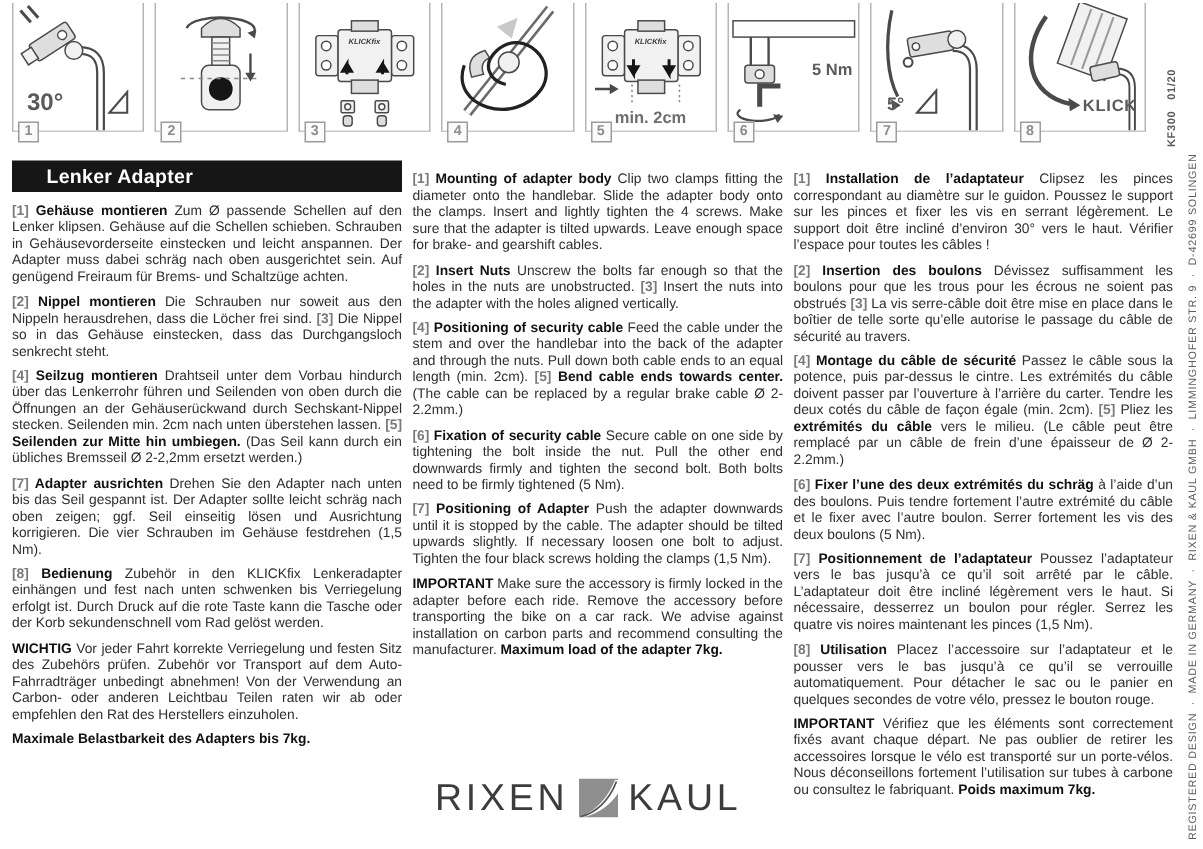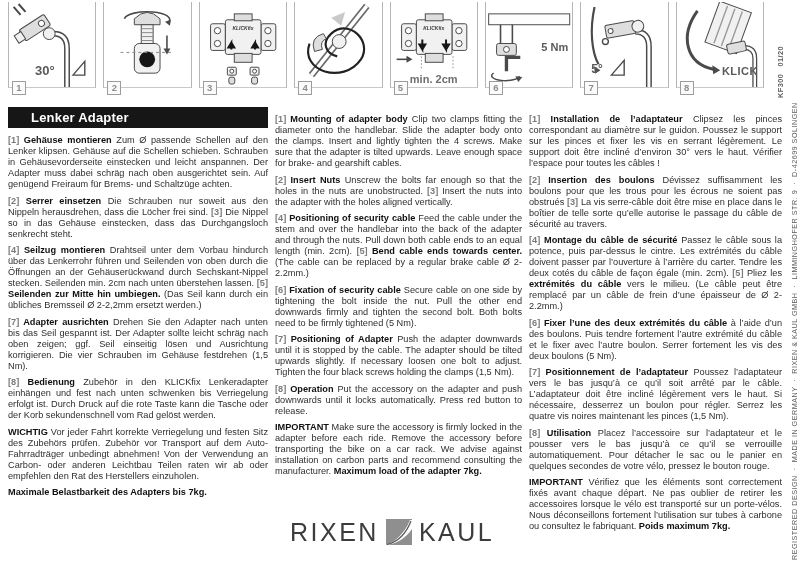--- a/index.html
+++ b/index.html
@@ -8,21 +8,21 @@
   .page{position:relative;width:802px;height:566px;background:#fff;overflow:hidden}
 
   
   .strip{position:absolute;left:8px;top:2px;width:756px;height:86px;display:flex;gap:7px}
   .panel{flex:1 1 0;position:relative;background:#fff;
          border-left:1px solid #b5b5b5;border-right:1px solid #b5b5b5;border-bottom:1px solid #c9c9c9}
   .panel svg{position:absolute;left:0;top:0;width:100%;height:100%}
   .badge{position:absolute;left:3px;bottom:-8px;width:14px;height:14px;background:#fbfbfb;border:1px solid #9c9c9c;
          color:#8d8d8d;font-size:9.5px;font-weight:bold;display:flex;align-items:center;justify-content:center;z-index:3;line-height:1}
   .plabel{position:absolute;font-weight:bold;color:#5a5a5a;z-index:2;line-height:1}
-  .lbl-30{left:26px;bottom:10px;font-size:13px}
+  .lbl-30{left:9px;bottom:10px;font-size:16px}
   .lbl-min2{left:50%;transform:translateX(-50%);bottom:2px;font-size:11px;color:#6e6e6e;white-space:nowrap}
   .lbl-5nm{right:4px;top:40px;font-size:11px}
   .lbl-5deg{left:10px;bottom:12px;font-size:12px}
   .lbl-klick{right:5px;bottom:10px;font-size:11px;letter-spacing:.5px}
   .brand{position:absolute;left:50%;transform:translateX(-50%);font-size:5px;font-weight:bold;font-style:italic;
          color:#3a3a3a;z-index:2;white-space:nowrap}
   .brand-3{top:23px}.brand-5{top:23px}
 
   
   .cols{position:absolute;left:8px;top:107px;display:flex;gap:7px}
@@ -198,47 +198,46 @@
       <span class="badge">8</span>
     </div>
 
   </div>
 
   <div class="cols">
     <div class="col">
       <div class="col-h">Lenker Adapter</div>
       <div class="col-b">
           <p class="para"><span class="seg-num">[1] </span><span class="seg-b">Gehäuse montieren</span><span> Zum Ø passende Schellen auf den Lenker klipsen. Gehäuse auf die Schellen schieben. Schrauben in Gehäusevorderseite einstecken und leicht anspannen. Der Adapter muss dabei schräg nach oben ausgerichtet sein. Auf genügend Freiraum für Brems- und Schaltzüge achten.</span></p>
-          <p class="para"><span class="seg-num">[2] </span><span class="seg-b">Serrer einsetzen</span><span> Die Schrauben nur soweit aus den Nippeln herausdrehen, dass die Löcher frei sind. </span><span class="seg-num">[3]</span><span> Die Nippel so in das Gehäuse einstecken, dass das Durchgangsloch senkrecht steht.</span></p>
+          <p class="para"><span class="seg-num">[2] </span><span class="seg-b">Nippel montieren</span><span> Die Schrauben nur soweit aus den Nippeln herausdrehen, dass die Löcher frei sind. </span><span class="seg-num">[3]</span><span> Die Nippel so in das Gehäuse einstecken, dass das Durchgangsloch senkrecht steht.</span></p>
           <p class="para"><span class="seg-num">[4] </span><span class="seg-b">Seilzug montieren</span><span> Drahtseil unter dem Vorbau hindurch über das Lenkerrohr führen und Seilenden von oben durch die Öffnungen an der Gehäuserückwand durch Sechskant-Nippel stecken. Seilenden min. 2cm nach unten überstehen lassen. </span><span class="seg-num">[5] </span><span class="seg-b">Seilenden zur Mitte hin umbiegen.</span><span> (Das Seil kann durch ein übliches Bremsseil Ø 2-2,2mm ersetzt werden.)</span></p>
           <p class="para"><span class="seg-num">[7] </span><span class="seg-b">Adapter ausrichten</span><span> Drehen Sie den Adapter nach unten bis das Seil gespannt ist. Der Adapter sollte leicht schräg nach oben zeigen; ggf. Seil einseitig lösen und Ausrichtung korrigieren. Die vier Schrauben im Gehäuse festdrehen (1,5 Nm).</span></p>
           <p class="para"><span class="seg-num">[8] </span><span class="seg-b">Bedienung</span><span> Zubehör in den KLICKfix Lenkeradapter einhängen und fest nach unten schwenken bis Verriegelung erfolgt ist. Durch Druck auf die rote Taste kann die Tasche oder der Korb sekundenschnell vom Rad gelöst werden.</span></p>
           <p class="para"><span class="seg-b">WICHTIG</span><span> Vor jeder Fahrt korrekte Verriegelung und festen Sitz des Zubehörs prüfen. Zubehör vor Transport auf dem Auto-Fahrradträger unbedingt abnehmen! Von der Verwendung an Carbon- oder anderen Leichtbau Teilen raten wir ab oder empfehlen den Rat des Herstellers einzuholen.</span></p>
           <p class="para"><span class="seg-b">Maximale Belastbarkeit des Adapters bis 7kg.</span></p>
         </div>
     </div>
 
     <div class="col">
       <div class="col-b">
           <p class="para"><span class="seg-num">[1] </span><span class="seg-b">Mounting of adapter body</span><span> Clip two clamps fitting the diameter onto the handlebar. Slide the adapter body onto the clamps. Insert and lightly tighten the 4 screws. Make sure that the adapter is tilted upwards. Leave enough space for brake- and gearshift cables.</span></p>
           <p class="para"><span class="seg-num">[2] </span><span class="seg-b">Insert Nuts</span><span> Unscrew the bolts far enough so that the holes in the nuts are unobstructed. </span><span class="seg-num">[3]</span><span> Insert the nuts into the adapter with the holes aligned vertically.</span></p>
           <p class="para"><span class="seg-num">[4] </span><span class="seg-b">Positioning of security cable</span><span> Feed the cable under the stem and over the handlebar into the back of the adapter and through the nuts. Pull down both cable ends to an equal length (min. 2cm). </span><span class="seg-num">[5] </span><span class="seg-b">Bend cable ends towards center.</span><span> (The cable can be replaced by a regular brake cable Ø 2-2.2mm.)</span></p>
           <p class="para"><span class="seg-num">[6] </span><span class="seg-b">Fixation of security cable</span><span> Secure cable on one side by tightening the bolt inside the nut. Pull the other end downwards firmly and tighten the second bolt. Both bolts need to be firmly tightened (5 Nm).</span></p>
           <p class="para"><span class="seg-num">[7] </span><span class="seg-b">Positioning of Adapter</span><span> Push the adapter downwards until it is stopped by the cable. The adapter should be tilted upwards slightly. If necessary loosen one bolt to adjust. Tighten the four black screws holding the clamps (1,5 Nm).</span></p>
-          <p class="para"><span class="seg-num">[8] </span><span class="seg-b">Operation</span><span> Put the accessory on the adapter and push downwards until it locks automatically. Press red button to release.</span></p>
           <p class="para"><span class="seg-b">IMPORTANT</span><span> Make sure the accessory is firmly locked in the adapter before each ride. Remove the accessory before transporting the bike on a car rack. We advise against installation on carbon parts and recommend consulting the manufacturer. </span><span class="seg-b">Maximum load of the adapter 7kg.</span></p>
         </div>
     </div>
 
     <div class="col">
       <div class="col-b">
           <p class="para"><span class="seg-num">[1] </span><span class="seg-b">Installation de l’adaptateur</span><span> Clipsez les pinces correspondant au diamètre sur le guidon. Poussez le support sur les pinces et fixer les vis en serrant légèrement. Le support doit être incliné d’environ 30° vers le haut. Vérifier l’espace pour toutes les câbles !</span></p>
           <p class="para"><span class="seg-num">[2] </span><span class="seg-b">Insertion des boulons</span><span> Dévissez suffisamment les boulons pour que les trous pour les écrous ne soient pas obstrués </span><span class="seg-num">[3]</span><span> La vis serre-câble doit être mise en place dans le boîtier de telle sorte qu’elle autorise le passage du câble de sécurité au travers.</span></p>
           <p class="para"><span class="seg-num">[4] </span><span class="seg-b">Montage du câble de sécurité</span><span> Passez le câble sous la potence, puis par-dessus le cintre. Les extrémités du câble doivent passer par l’ouverture à l’arrière du carter. Tendre les deux cotés du câble de façon égale (min. 2cm). </span><span class="seg-num">[5]</span><span> Pliez les </span><span class="seg-b">extrémités du câble</span><span> vers le milieu. (Le câble peut être remplacé par un câble de frein d’une épaisseur de Ø 2-2.2mm.)</span></p>
-          <p class="para"><span class="seg-num">[6] </span><span class="seg-b">Fixer l’une des deux extrémités du câble</span><span> à l’aide d’un des boulons. Puis tendre fortement l’autre extrémité du câble et le fixer avec l’autre boulon. Serrer fortement les vis des deux boulons (5 Nm).</span></p>
+          <p class="para"><span class="seg-num">[6] </span><span class="seg-b">Fixer l’une des deux extrémités du schräg</span><span> à l’aide d’un des boulons. Puis tendre fortement l’autre extrémité du câble et le fixer avec l’autre boulon. Serrer fortement les vis des deux boulons (5 Nm).</span></p>
           <p class="para"><span class="seg-num">[7] </span><span class="seg-b">Positionnement de l’adaptateur</span><span> Poussez l’adaptateur vers le bas jusqu’à ce qu’il soit arrêté par le câble. L’adaptateur doit être incliné légèrement vers le haut. Si nécessaire, desserrez un boulon pour régler. Serrez les quatre vis noires maintenant les pinces (1,5 Nm).</span></p>
           <p class="para"><span class="seg-num">[8] </span><span class="seg-b">Utilisation</span><span> Placez l’accessoire sur l’adaptateur et le pousser vers le bas jusqu’à ce qu’il se verrouille automatiquement. Pour détacher le sac ou le panier en quelques secondes de votre vélo, pressez le bouton rouge.</span></p>
           <p class="para"><span class="seg-b">IMPORTANT</span><span> Vérifiez que les éléments sont correctement fixés avant chaque départ. Ne pas oublier de retirer les accessoires lorsque le vélo est transporté sur un porte-vélos. Nous déconseillons fortement l’utilisation sur tubes à carbone ou consultez le fabriquant. </span><span class="seg-b">Poids maximum 7kg.</span></p>
         </div>
     </div>
   </div>
 
   <div class="logo">
     <span class="logo-word">RIXEN</span>
     <svg class="logo-mark" viewBox="0 0 26 26">

